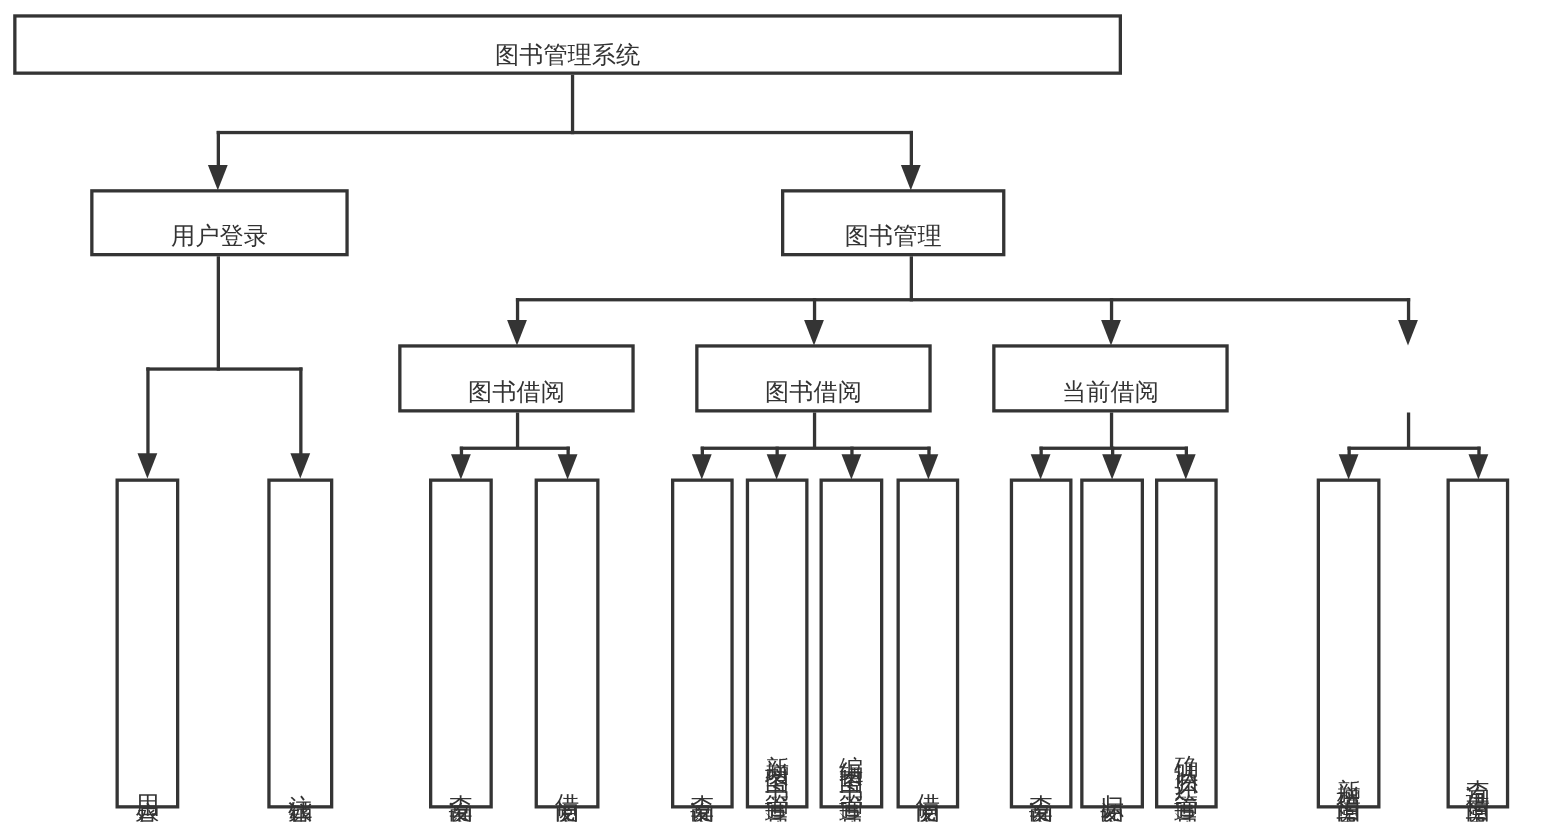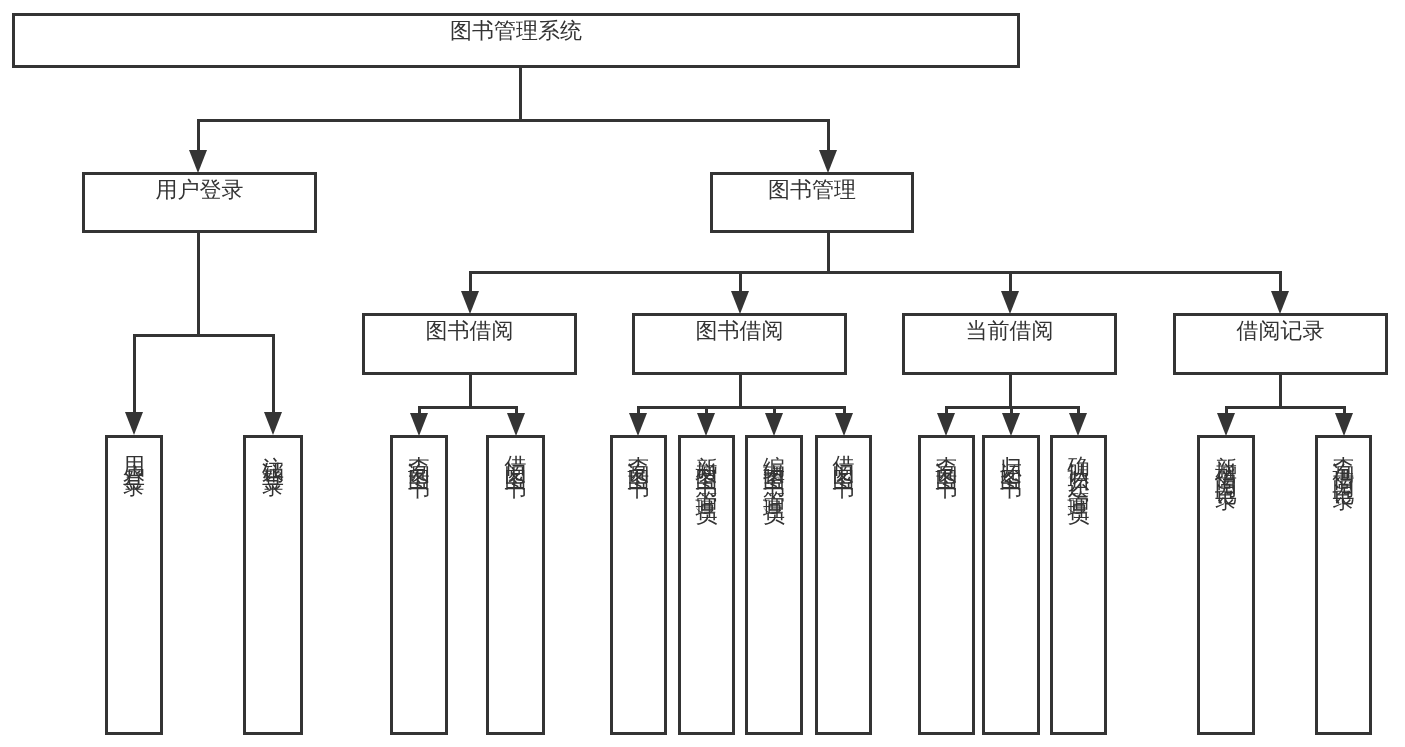--- a/index.html
+++ b/index.html
@@ -8,21 +8,21 @@
     width:1405px;height:747px;
     background:#ffffff;
     font-family:"Liberation Sans","DejaVu Sans",sans-serif;
     overflow:hidden;
   }
   .box{
     position:absolute;
     box-sizing:border-box;
     border:3px solid #343434;
     background:#ffffff;
-    display:flex;align-items:flex-start;justify-content:center;
+    display:flex;align-items:flex-end;justify-content:center;
     color:#333333;
   }
   .hbox span{
     font-size:22px;
     color:#333333;
     white-space:nowrap;
   }
   .leaf span{
     writing-mode:vertical-lr;
     text-orientation:mixed;
@@ -67,23 +67,20 @@
   </div>
 
   <div class="box hbox" style="left:362px;top:313px;width:215px;height:62px">
     <span>图书借阅</span>
   </div>
   <div class="box hbox" style="left:632px;top:313px;width:215px;height:62px">
     <span>图书借阅</span>
   </div>
   <div class="box hbox" style="left:902px;top:313px;width:215px;height:62px">
     <span>当前借阅</span>
-  </div>
-  <div class="box hbox" style="left:1173px;top:313px;width:215px;height:62px">
-    <span>借阅记录</span>
   </div>
 
   <div class="box leaf" style="left:105px;top:435px;width:58px;height:300px">
     <span>用户登录</span>
   </div>
   <div class="box leaf" style="left:243px;top:435px;width:60px;height:300px">
     <span>注销登录</span>
   </div>
 
   <div class="box leaf" style="left:390px;top:435px;width:58px;height:300px">

